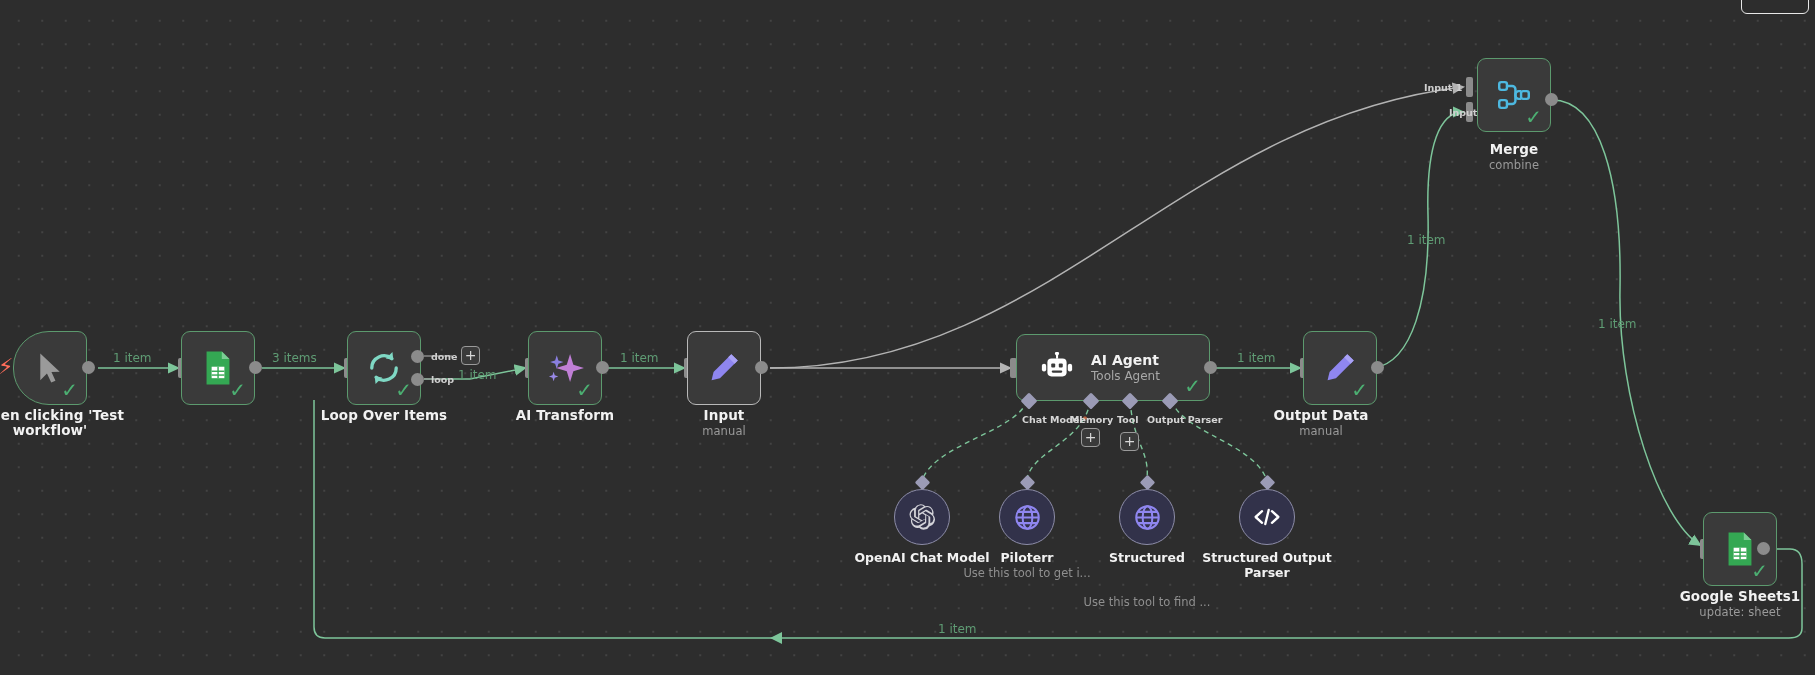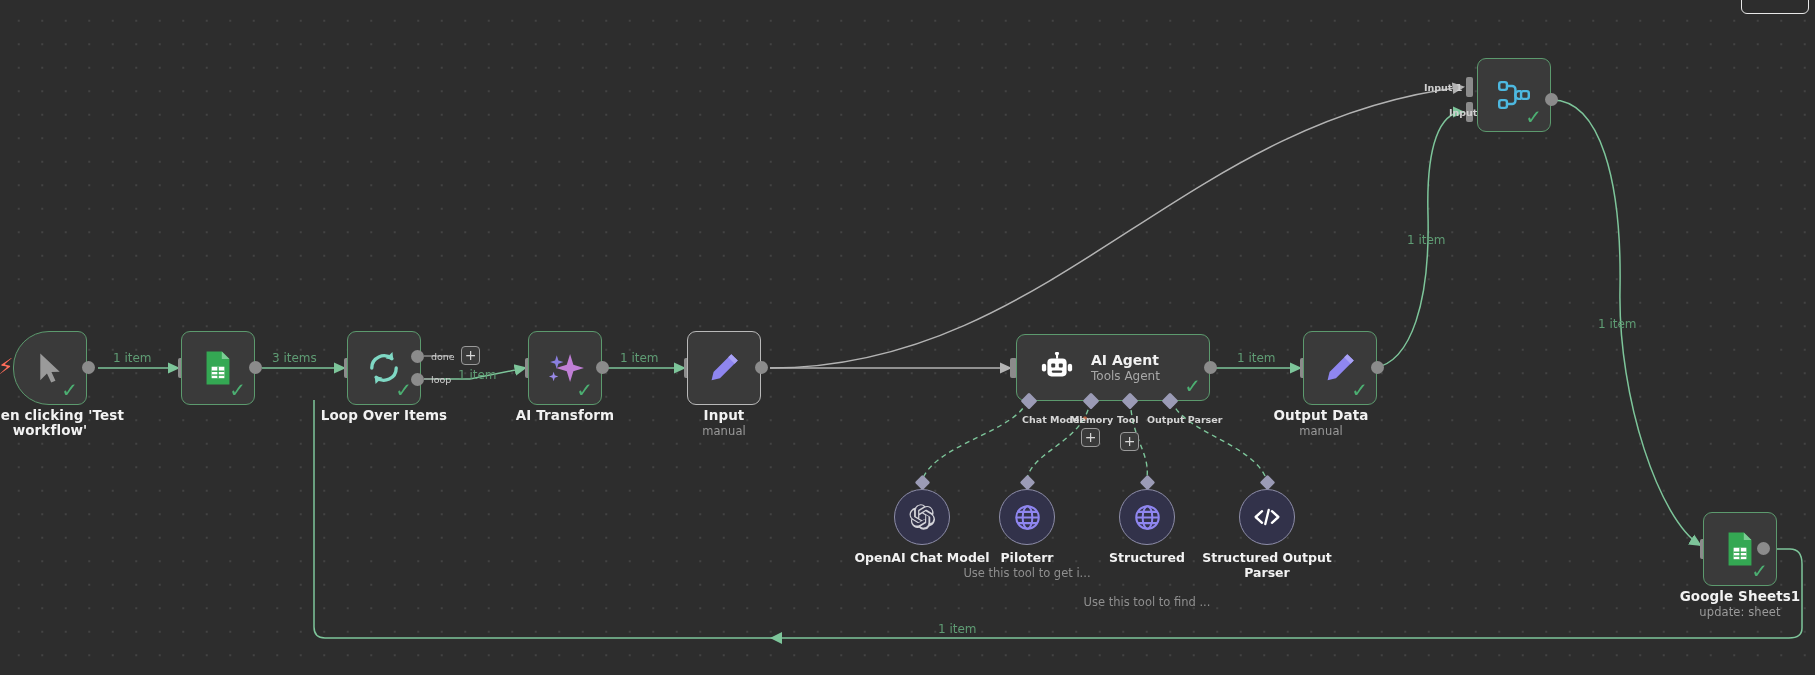--- a/index.html
+++ b/index.html
@@ -66,21 +66,21 @@
   }
   .port-in {
     position: absolute; width: 7px; height: 20px;
     border-radius: 2px; background: #8b8b8b;
   }
   .port-label {
     position: absolute; font-size: 9.5px; color: #cfcfcf; font-weight: 700;
     white-space: nowrap;
   }
   .out-label {
-    position: absolute; font-size: 9.5px; color: #cfcfcf; font-weight: 400;
+    position: absolute; font-size: 9.5px; color: #cfcfcf; font-weight: 700;
     white-space: nowrap;
   }
 
   
   .edge-label {
     position: absolute;
     font-size: 12px;
     color: #5f9c74;
     white-space: nowrap;
     font-family: "DejaVu Sans", sans-serif;
@@ -378,20 +378,24 @@
   <div class="node square" style="left:1477px; top:58px;">
     <svg class="icon" width="36" height="36" viewBox="0 0 28 28">
       <rect x="2.5" y="4" width="6" height="6" rx="1.6" stroke="#4db8e0" stroke-width="1.9" fill="none"></rect>
       <rect x="2.5" y="18" width="6" height="6" rx="1.6" stroke="#4db8e0" stroke-width="1.9" fill="none"></rect>
       <rect x="19.5" y="11" width="6" height="6" rx="1.6" stroke="#4db8e0" stroke-width="1.9" fill="none"></rect>
       <path d="M8.5 7 h4 a2.6 2.6 0 0 1 2.6 2.6 v4.8 a2.6 2.6 0 0 0 2.6 2.6 h1.8" stroke="#4db8e0" stroke-width="1.9" fill="none"></path>
       <path d="M8.5 21 h4 a2.6 2.6 0 0 0 2.6 -2.6 v-4.8 a2.6 2.6 0 0 1 2.6 -2.6 h1.8" stroke="#4db8e0" stroke-width="1.9" fill="none"></path>
     </svg>
     <span class="node-check">✓</span>
   </div>
+  <div class="node-label" style="left:1414px; top:142px;">
+    <span>Merge</span>
+    <span class="node-sub">combine</span>
+  </div>
   <div class="port-out" style="left:1545px; top:93px;"></div>
   <div class="edge-label" style="left:1598px; top:317px;">1 item</div>
 
   <div class="port-in" style="left:1700px; top:539px;"></div>
   <div class="node square" style="left:1703px; top:512px;">
     <svg class="icon" width="28" height="36" viewBox="0 0 22 28">
       <path d="M2 1 h12 l6 6 v20 h-18 z" fill="#34a853"></path>
       <path d="M14 1 l6 6 h-6 z" fill="#7bcc94"></path>
       <rect x="6" y="13" width="10" height="9" fill="#ffffff"></rect>
       <rect x="6" y="16" width="10" height="1.1" fill="#34a853"></rect>

